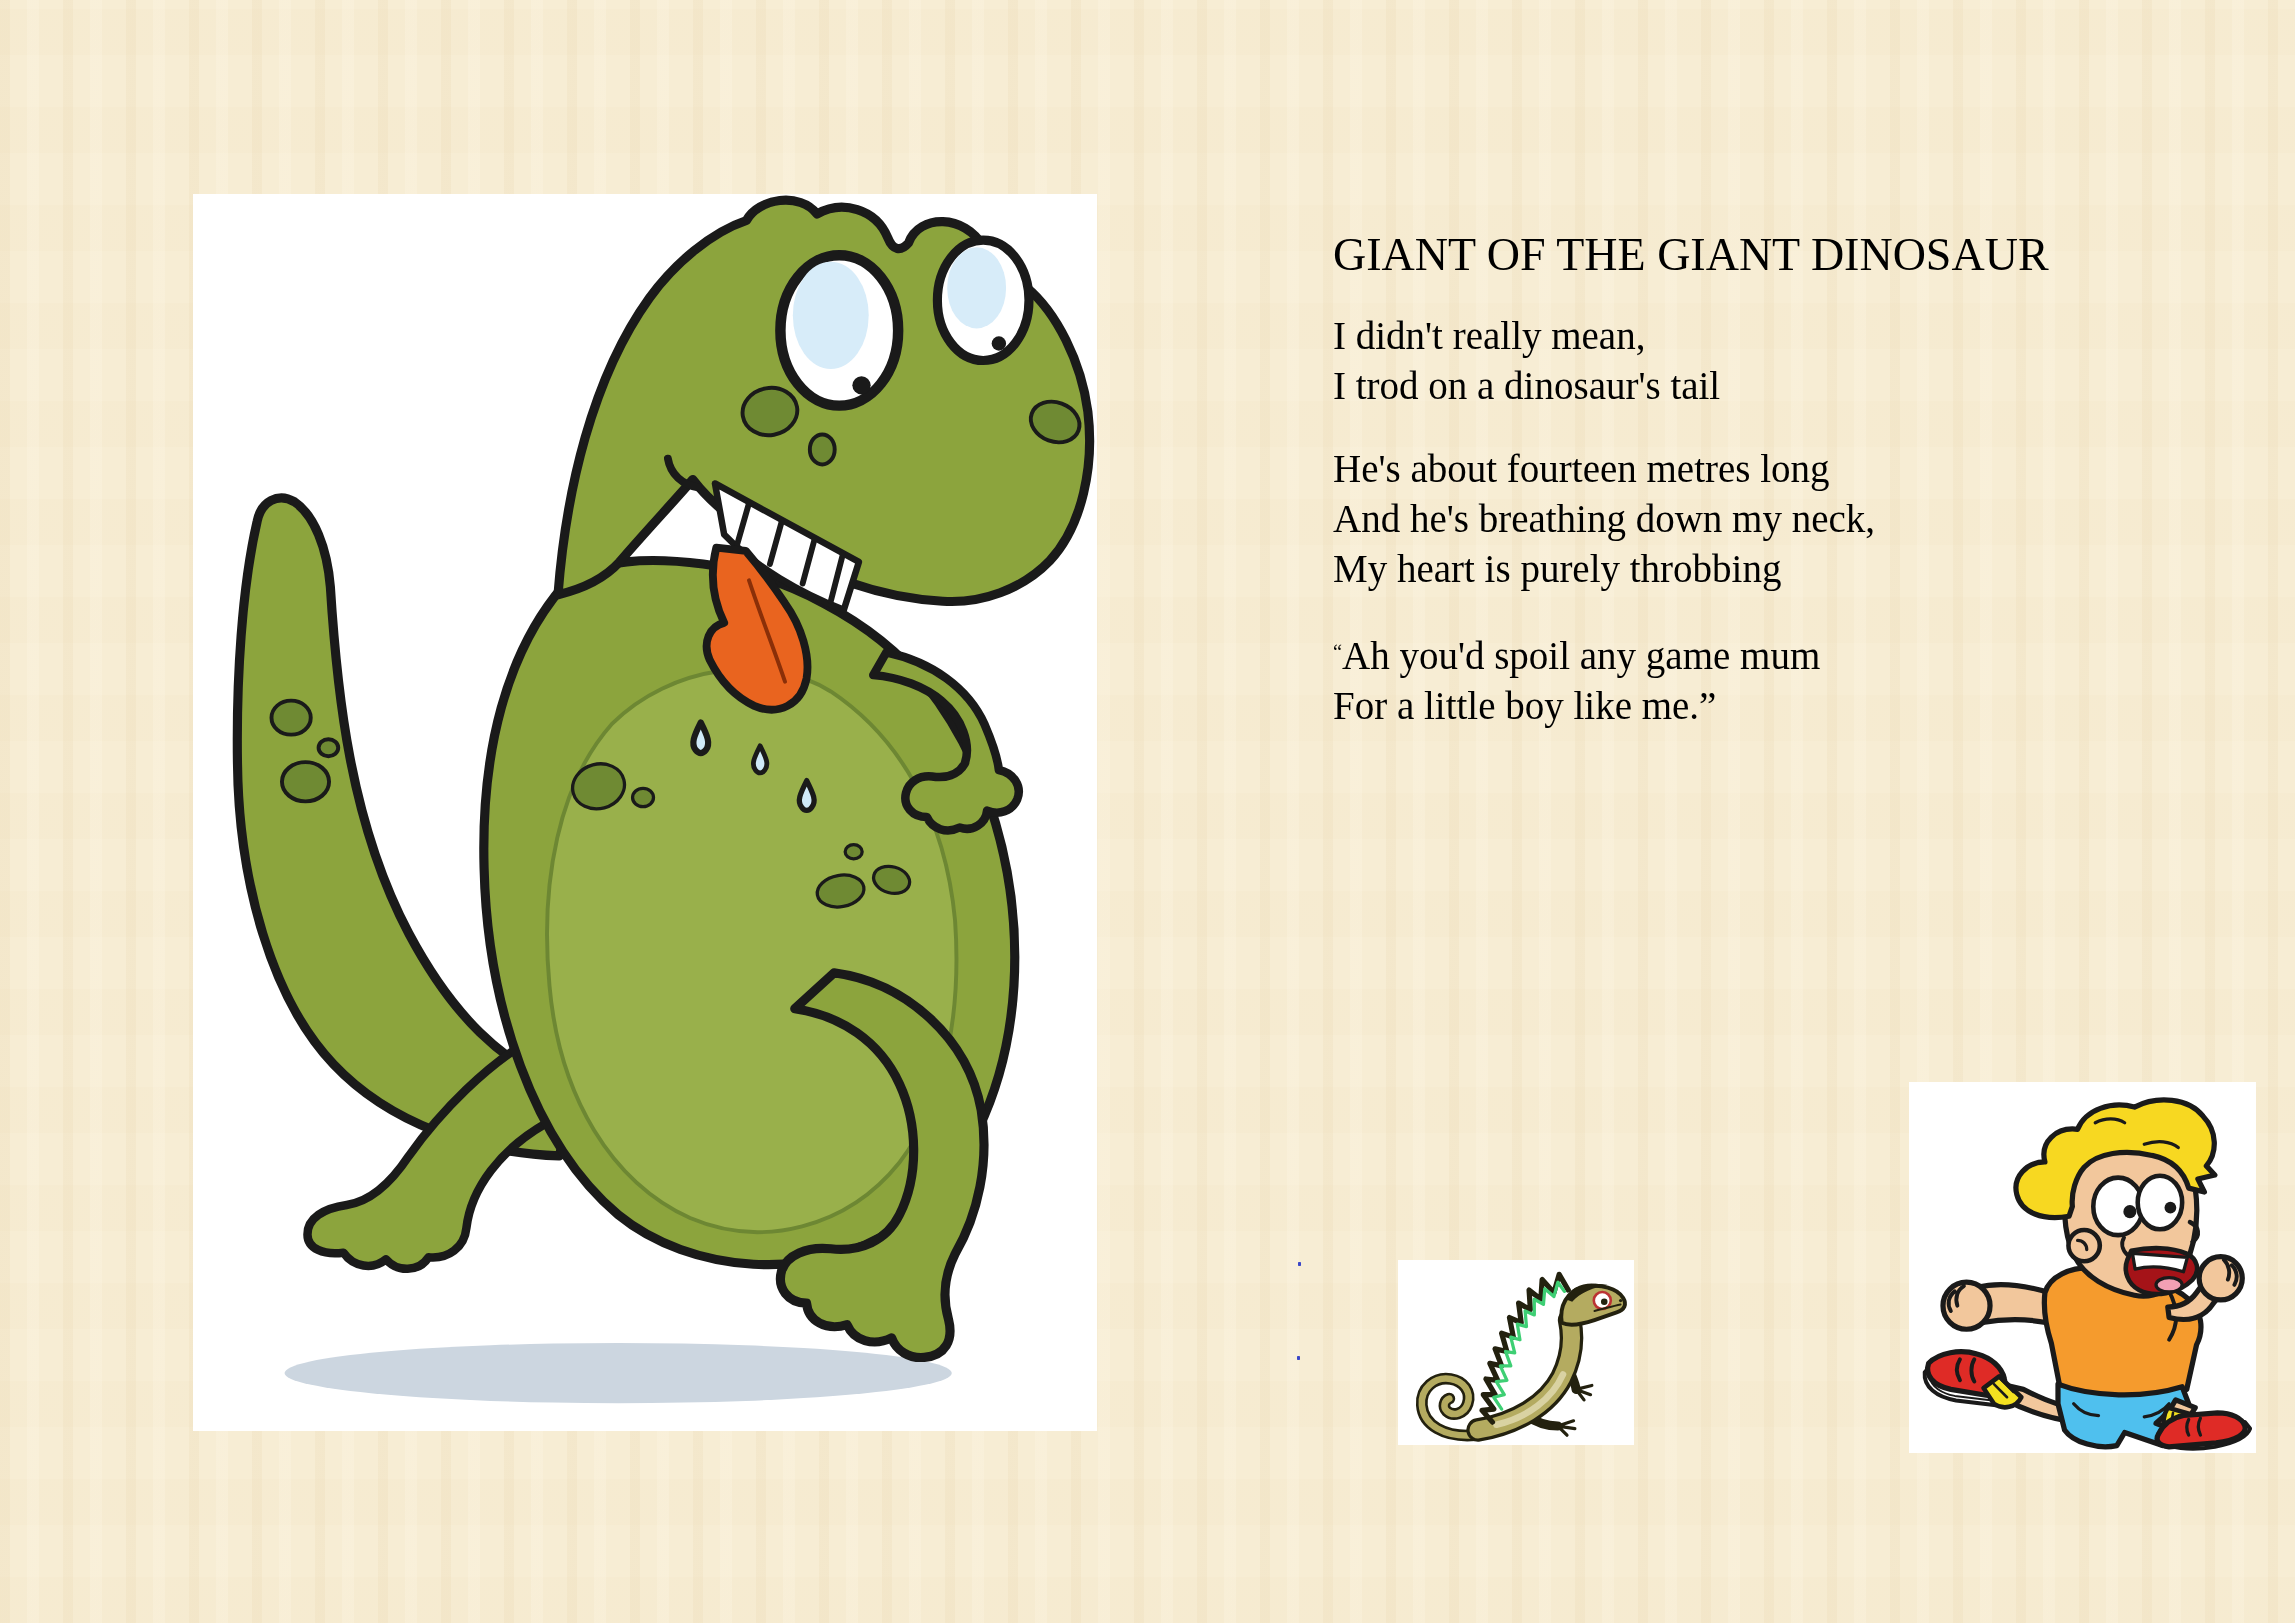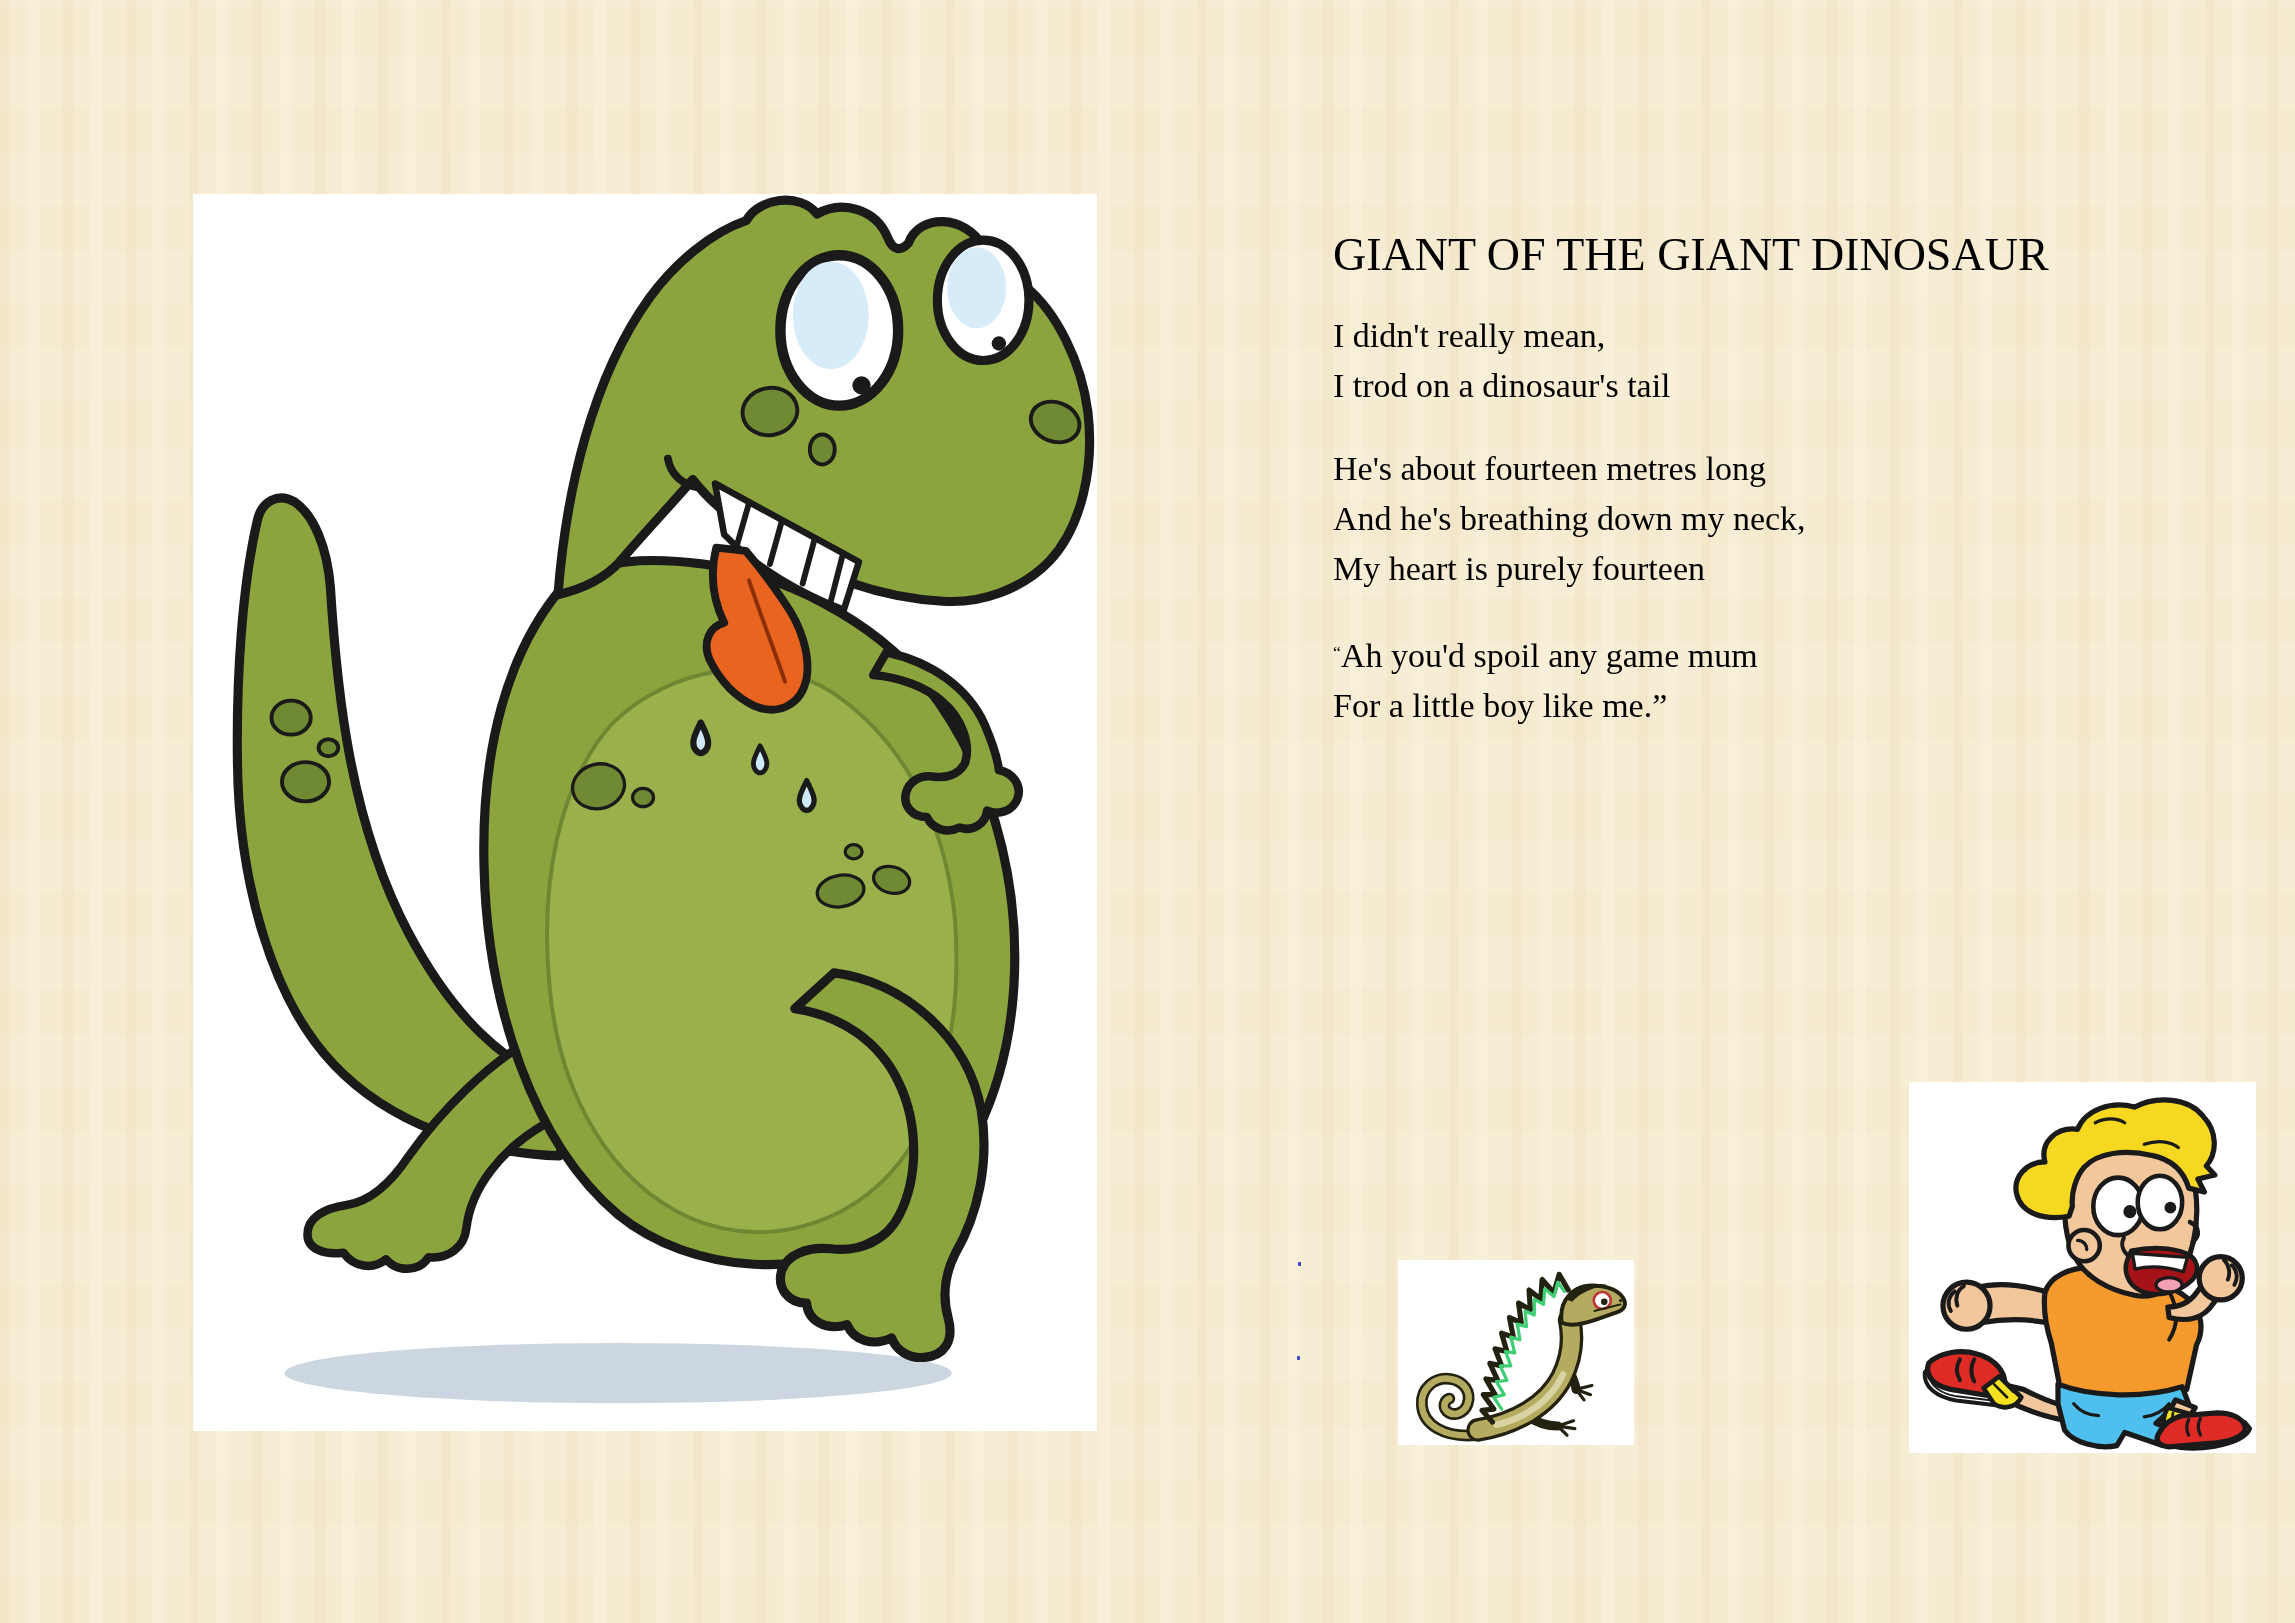--- a/index.html
+++ b/index.html
@@ -11,21 +11,21 @@
       repeating-linear-gradient(0deg, rgba(239,223,189,.14) 0 46px, rgba(0,0,0,0) 46px 98px);
     font-family:"Liberation Serif", serif;
   }
   .panel{position:absolute;background:#ffffff;}
   .panel svg{display:block;width:100%;height:100%;}
   #dino-panel{left:193px;top:194px;width:904px;height:1237px;}
   #lizard-panel{left:1398px;top:1260px;width:236px;height:185px;}
   #boy-panel{left:1909px;top:1082px;width:347px;height:371px;}
   .poem{position:absolute;left:1333px;top:230px;width:877px;color:#000;}
   .poem-title{font-size:46px;line-height:50px;font-weight:normal;margin:0 0 31px 0;letter-spacing:0px;}
-  .stanza{font-size:34px;line-height:50px;margin:4px 0 33px 0;}
+  .stanza{font-size:39px;line-height:50px;margin:4px 0 33px 0;}
   .stanza .line{white-space:nowrap;}
   .small-q{font-size:0.52em;vertical-align:0.50em;}
   .stray-dot{position:absolute;width:2.6px;height:3.9px;border-radius:0.7px;background:#3a46c8;}
   #dot1{left:1298px;top:1262px;}
   #dot2{left:1297px;top:1356px;}
 </style>
 </head>
 <body style="background-color: rgb(247, 237, 212);">
 
 <div id="dino-panel" class="panel">
@@ -103,21 +103,21 @@
 
 <div class="poem">
   <h1 class="poem-title">GIANT OF THE GIANT DINOSAUR</h1>
   <div class="stanza">
       <div class="line">I didn't really mean,</div>
       <div class="line">I trod on a dinosaur's tail</div>
     </div>
   <div class="stanza">
       <div class="line">He's about fourteen metres long</div>
       <div class="line">And he's breathing down my neck,</div>
-      <div class="line">My heart is purely fourteen</div>
+      <div class="line">My heart is purely throbbing</div>
     </div>
   <div class="stanza">
       <div class="line"><span class="small-q">“</span>Ah you'd spoil any game mum</div>
       <div class="line">For a little boy like me.”</div>
     </div>
 </div>
 
 <span id="dot1" class="stray-dot"></span>
 <span id="dot2" class="stray-dot"></span>
 

